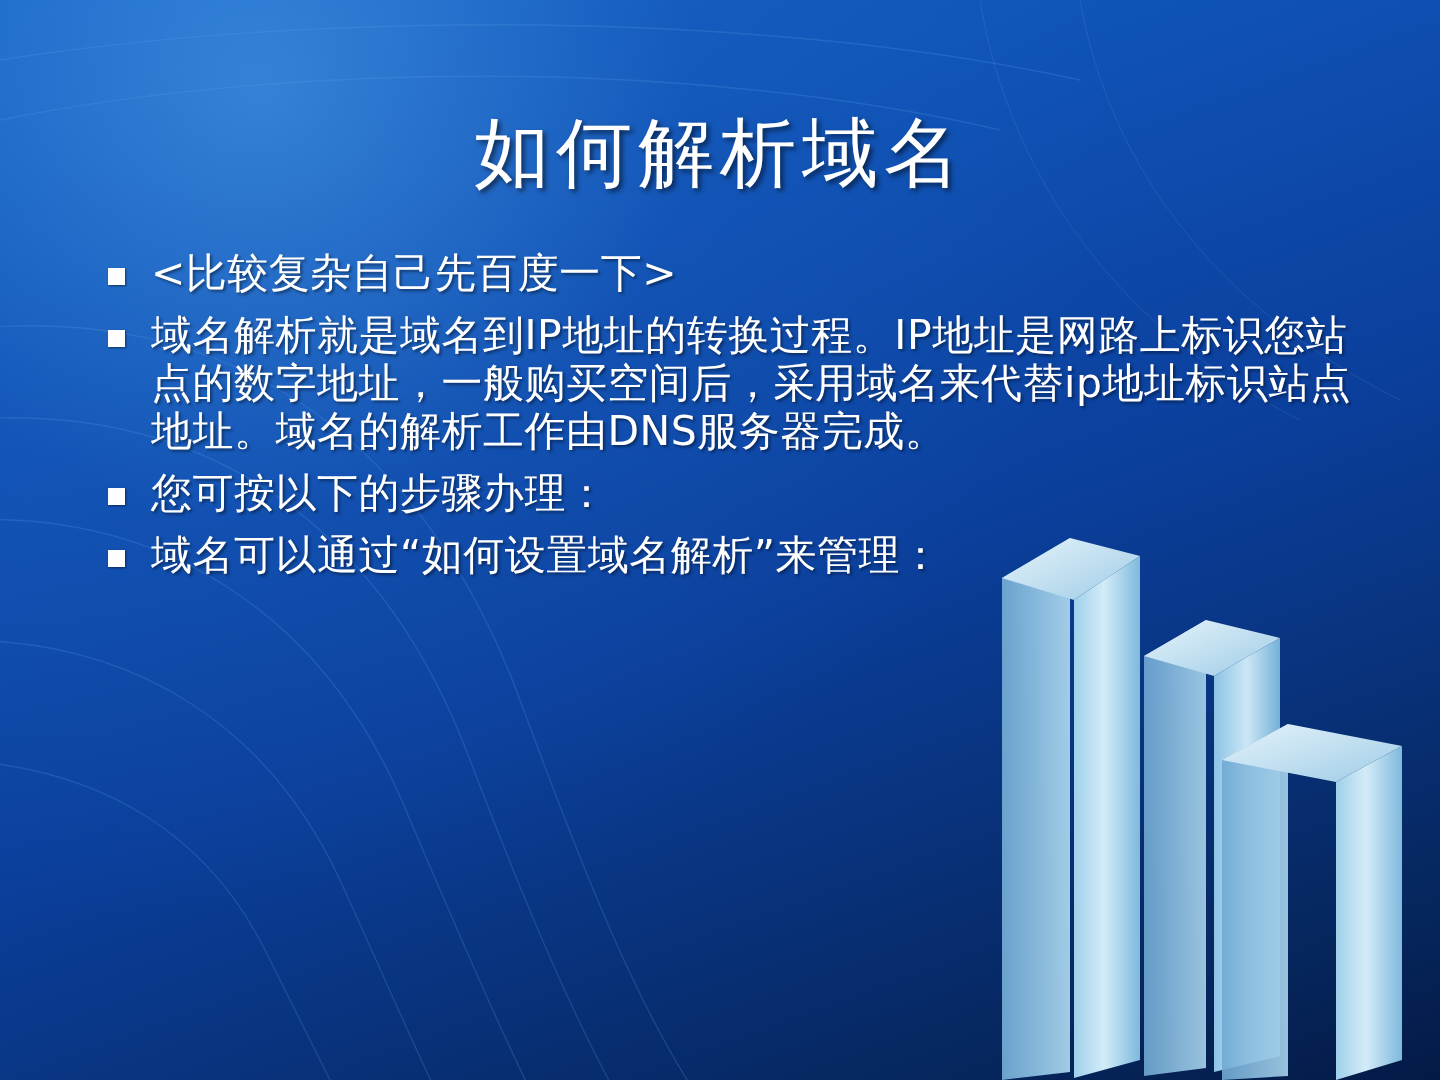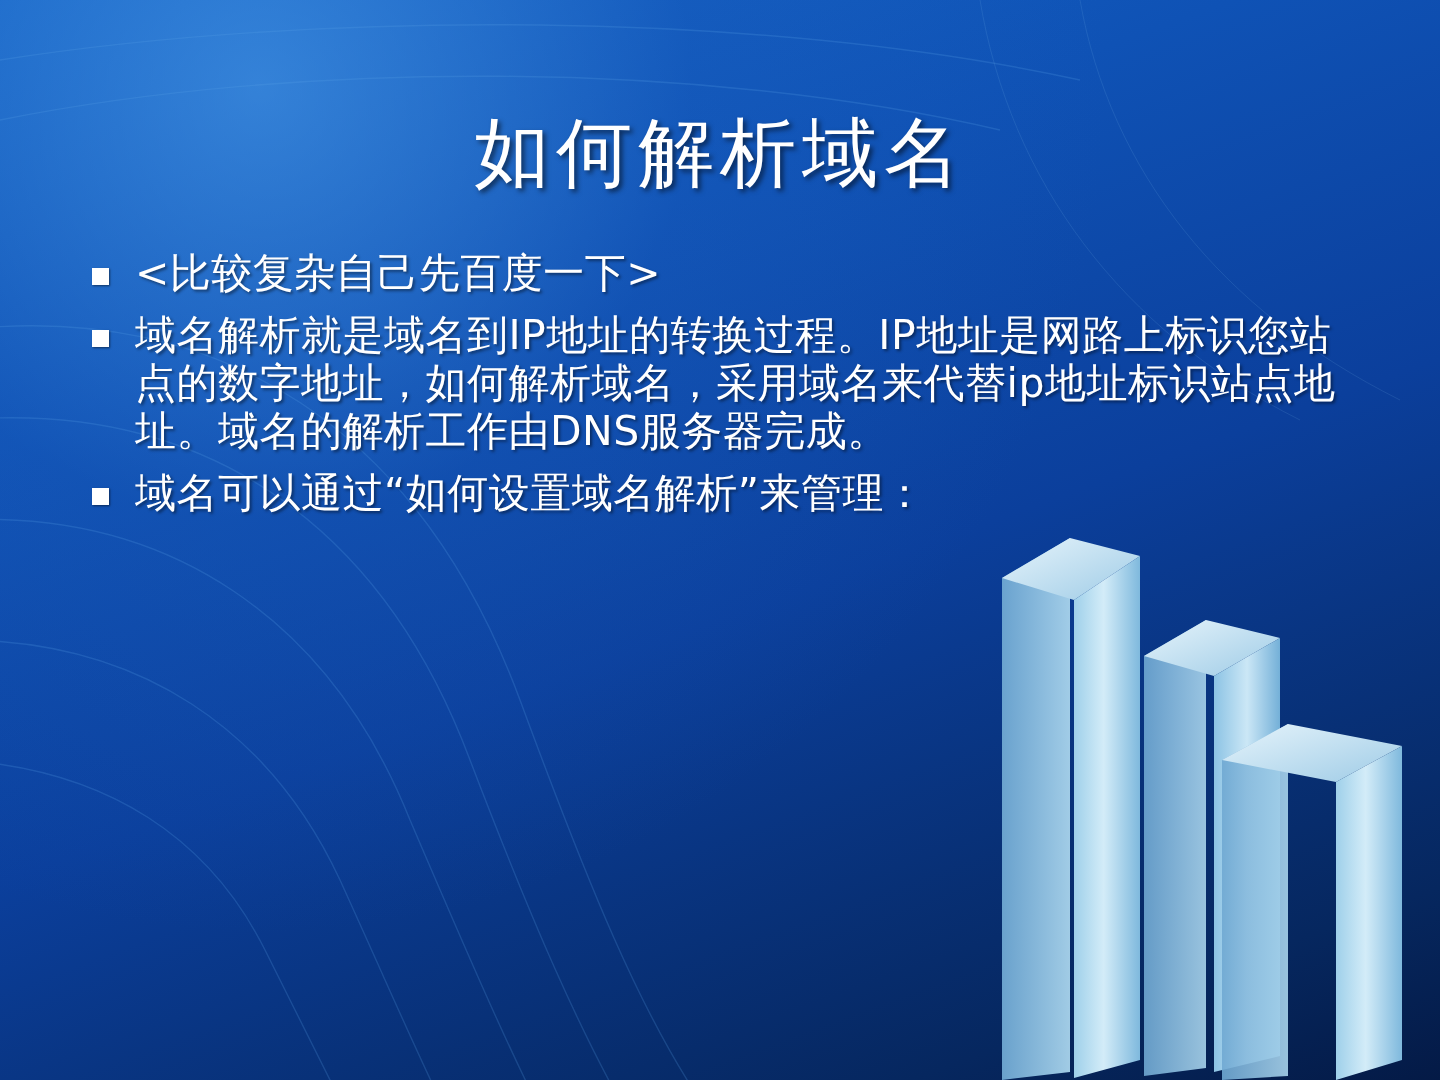--- a/index.html
+++ b/index.html
@@ -51,21 +51,21 @@
     right: 28px;
     bottom: 0;
     width: 420px;
     height: 620px;
     pointer-events: none;
   }
 
   .content {
     position: absolute;
     top: 250px;
-    left: 72px;
+    left: 88px;
     width: 1300px;
   }
 
   .bullet {
     display: flex;
     align-items: flex-start;
     margin-bottom: 14px;
     color: #ffffff;
     font-size: 41px;
     line-height: 1.17;
@@ -156,24 +156,28 @@
 
   <div class="content">
 
     <div class="bullet">
       <span class="marker"></span>
       <span class="text">&lt;比较复杂自己先百度一下&gt;</span>
     </div>
 
     <div class="bullet b-long">
       <span class="marker"></span>
-      <span class="text">域名解析就是域名到IP地址的转换过程。IP地址是网路上标识您站点的数字地址，如何解析域名，采用域名来代替ip地址标识站点地址。域名的解析工作由DNS服务器完成。</span>
+      <span class="text">域名解析就是域名到IP地址的转换过程。IP地址是网路上标识您站点的数字地址，一般购买空间后，采用域名来代替ip地址标识站点地址。域名的解析工作由DNS服务器完成。</span>
     </div>
 
 
+    <div class="bullet">
+      <span class="marker"></span>
+      <span class="text">您可按以下的步骤办理：</span>
+    </div>
 
     <div class="bullet">
       <span class="marker"></span>
       <span class="text">域名可以通过“如何设置域名解析”来管理：</span>
     </div>
 
 
   </div>
 </div>
 

